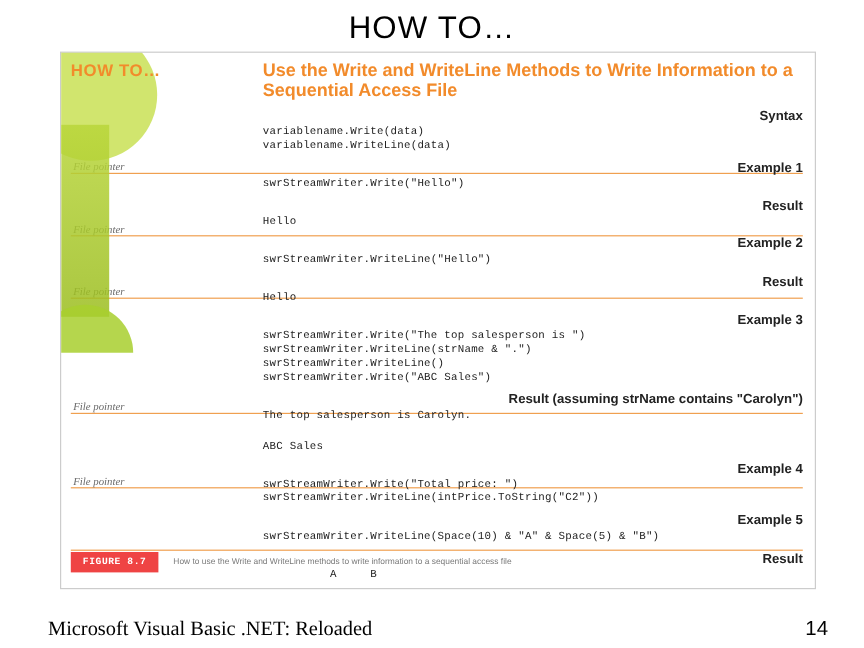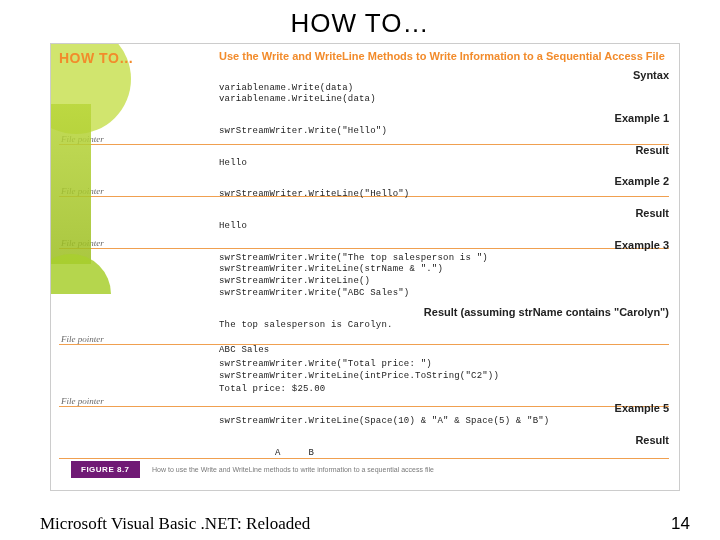--- a/index.html
+++ b/index.html
@@ -96,21 +96,21 @@
     top: 6px;
     right: 10px;
     z-index: 2;
     font-size: 9px;
     color: #222;
   }
   .topic {
     font-family: Arial, sans-serif;
     font-weight: 700;
     color: #f28b2b;
-    font-size: 11px;
+    font-size: 15px;
     line-height: 1.15;
     margin-bottom: 4px;
   }
   .sec-h {
     font-family: Arial, sans-serif;
     font-weight: 700;
     font-size: 11px;
     margin-top: 6px;
     margin-bottom: 2px;
     text-align: right;
@@ -130,30 +130,29 @@
   .caption-bar {
     position: absolute;
     left: 8px;
     bottom: 4px;
     height: 26px;
     right: 10px;
     z-index: 3;
   }
   .cap-orange {
     display: inline-block;
-    background: #701a75;
+    background: #ef4444;
     color: #fff;
-    font-family: Liberation Sans, sans-serif;
+    font-family: Liberation Mono, monospace;
     font-weight: 700;
     font-size: 8px;
     padding: 4px 10px;
     letter-spacing: 0.5px;
     margin-right: 8px;
     vertical-align: middle;
-    margin-left: 12px;
   }
   .cap-text {
     display: inline-block;
     font-size: 7px;
     color: #7a7a7a;
     vertical-align: middle;
     max-width: 420px;
     line-height: 1.1;
   }
   .footer {
@@ -217,23 +216,23 @@
     <div class="sec-h">Example 3</div>
     <div class="mono">swrStreamWriter.Write("The top salesperson is ")</div>
     <div class="mono">swrStreamWriter.WriteLine(strName &amp; ".")</div>
     <div class="mono">swrStreamWriter.WriteLine()</div>
     <div class="mono">swrStreamWriter.Write("ABC Sales")</div>
     <div class="sec-h">Result (assuming strName contains "Carolyn")</div>
     <div class="mono result-box">The top salesperson is Carolyn.</div>
     <div class="mono result-box" style="height:10px"></div>
     <div class="mono result-box">ABC Sales</div>
 
+    <div class="sec-h">Example 4</div>
     <div class="mono">swrStreamWriter.Write("Total price: ")</div>
     <div class="mono">swrStreamWriter.WriteLine(intPrice.ToString("C2"))</div>
-    <div class="mono result-box">Total price: $25.00</div>
 
     <div class="sec-h">Example 5</div>
     <div class="mono">swrStreamWriter.WriteLine(Space(10) &amp; "A" &amp; Space(5) &amp; "B")</div>
     <div class="sec-h">Result</div>
     <div class="mono result-box" style="white-space:pre">          A     B</div>
   </div>
 
   <div class="caption-bar">
     <span class="cap-orange">FIGURE 8.7</span>
     <span class="cap-text">How to use the Write and WriteLine methods to write information to a sequential access file</span>

